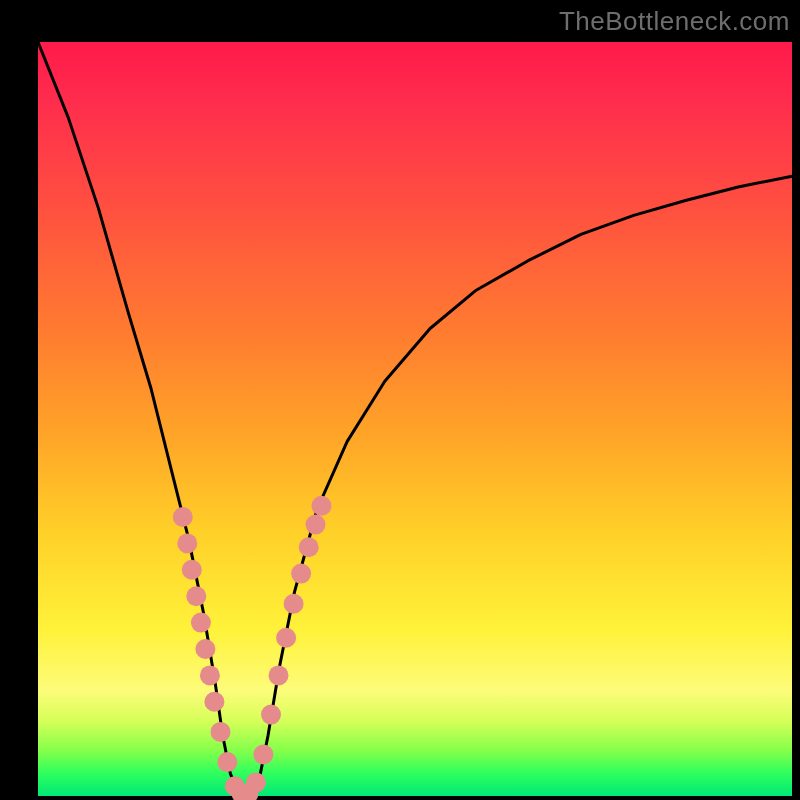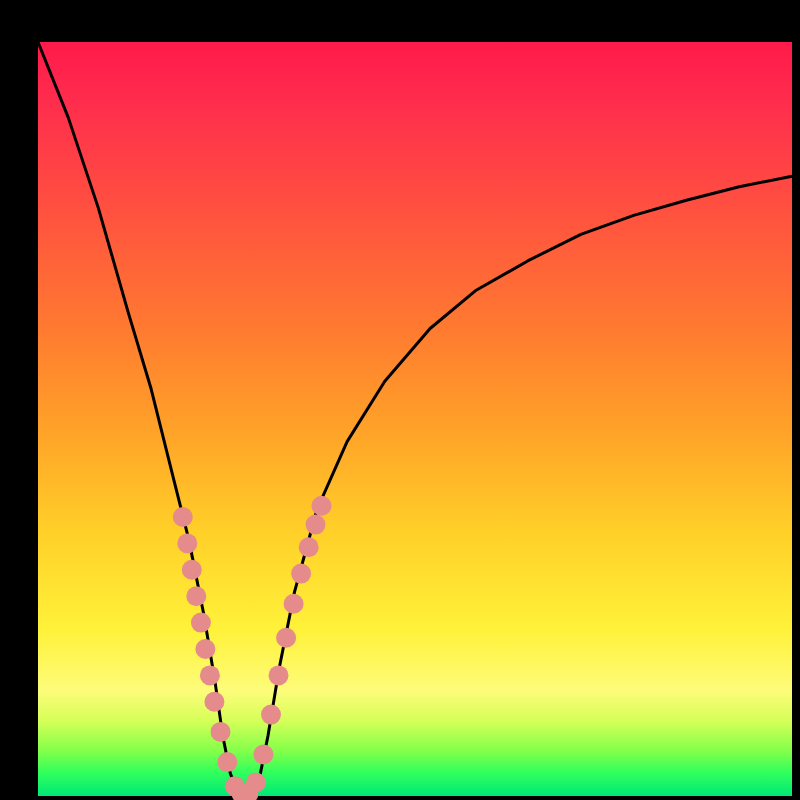--- a/index.html
+++ b/index.html
@@ -55,20 +55,21 @@
     top: 0;
     width: 754px;
     height: 754px;
     overflow: visible;
   }
 </style>
 </head>
 <body>
 
 <div class="chart-root">
+  <div class="watermark">TheBottleneck.com</div>
 
   <div class="plot-area">
     <svg class="overlay" viewBox="0 0 754 754" preserveAspectRatio="none">
       <g id="curve-group">
           <path d="M0.0 0.0 L30.2 75.4 L60.3 165.9 L90.5 271.4 L113.1 346.8 L135.7 437.3 L150.8 497.6 L165.9 573.0 L177.2 640.9 L184.7 693.7 L192.3 731.4 L199.8 750.2 L207.4 752.5 L214.9 750.2 L222.4 731.4 L230.0 693.7 L241.3 625.8 L256.4 550.4 L279.0 467.5 L309.1 399.6 L346.8 339.3 L392.1 286.5 L437.3 248.8 L490.1 218.7 L542.9 192.3 L595.7 173.4 L648.4 158.3 L701.2 144.8 L754.0 134.2" fill="none" stroke="#000000" stroke-width="3" stroke-linecap="round" stroke-linejoin="round"></path>
         </g>
       <g id="marker-group">
           <circle cx="144.8" cy="475.0" r="10" fill="#e58b8b"></circle>
           <circle cx="149.3" cy="501.4" r="10" fill="#e58b8b"></circle>
           <circle cx="153.8" cy="527.8" r="10" fill="#e58b8b"></circle>

